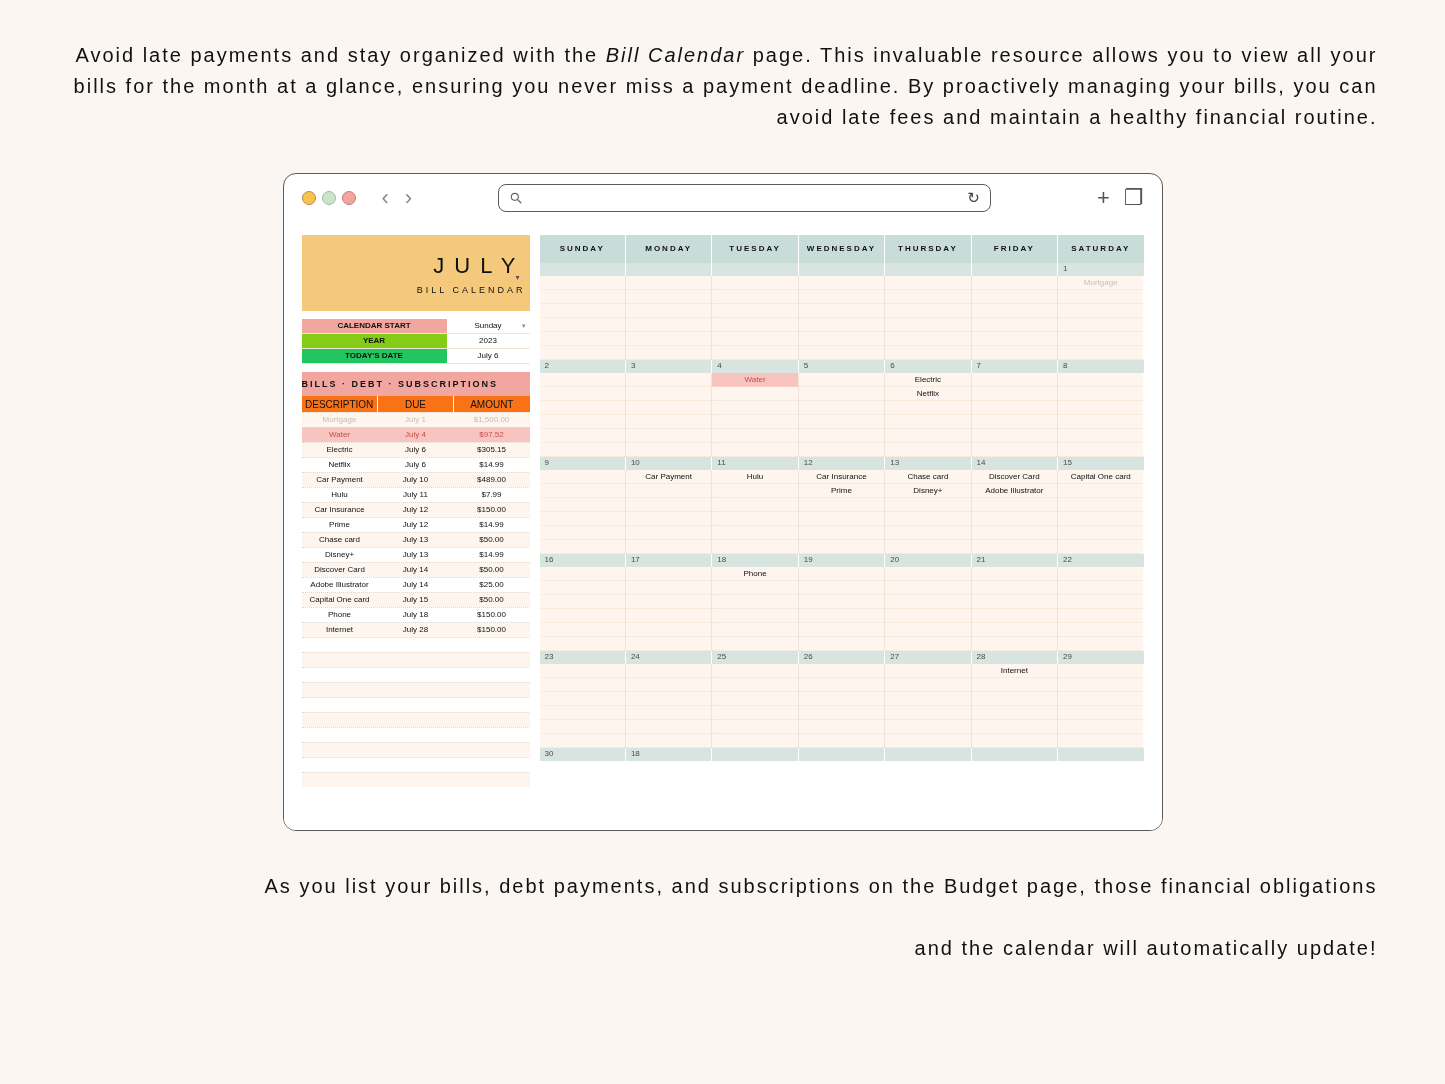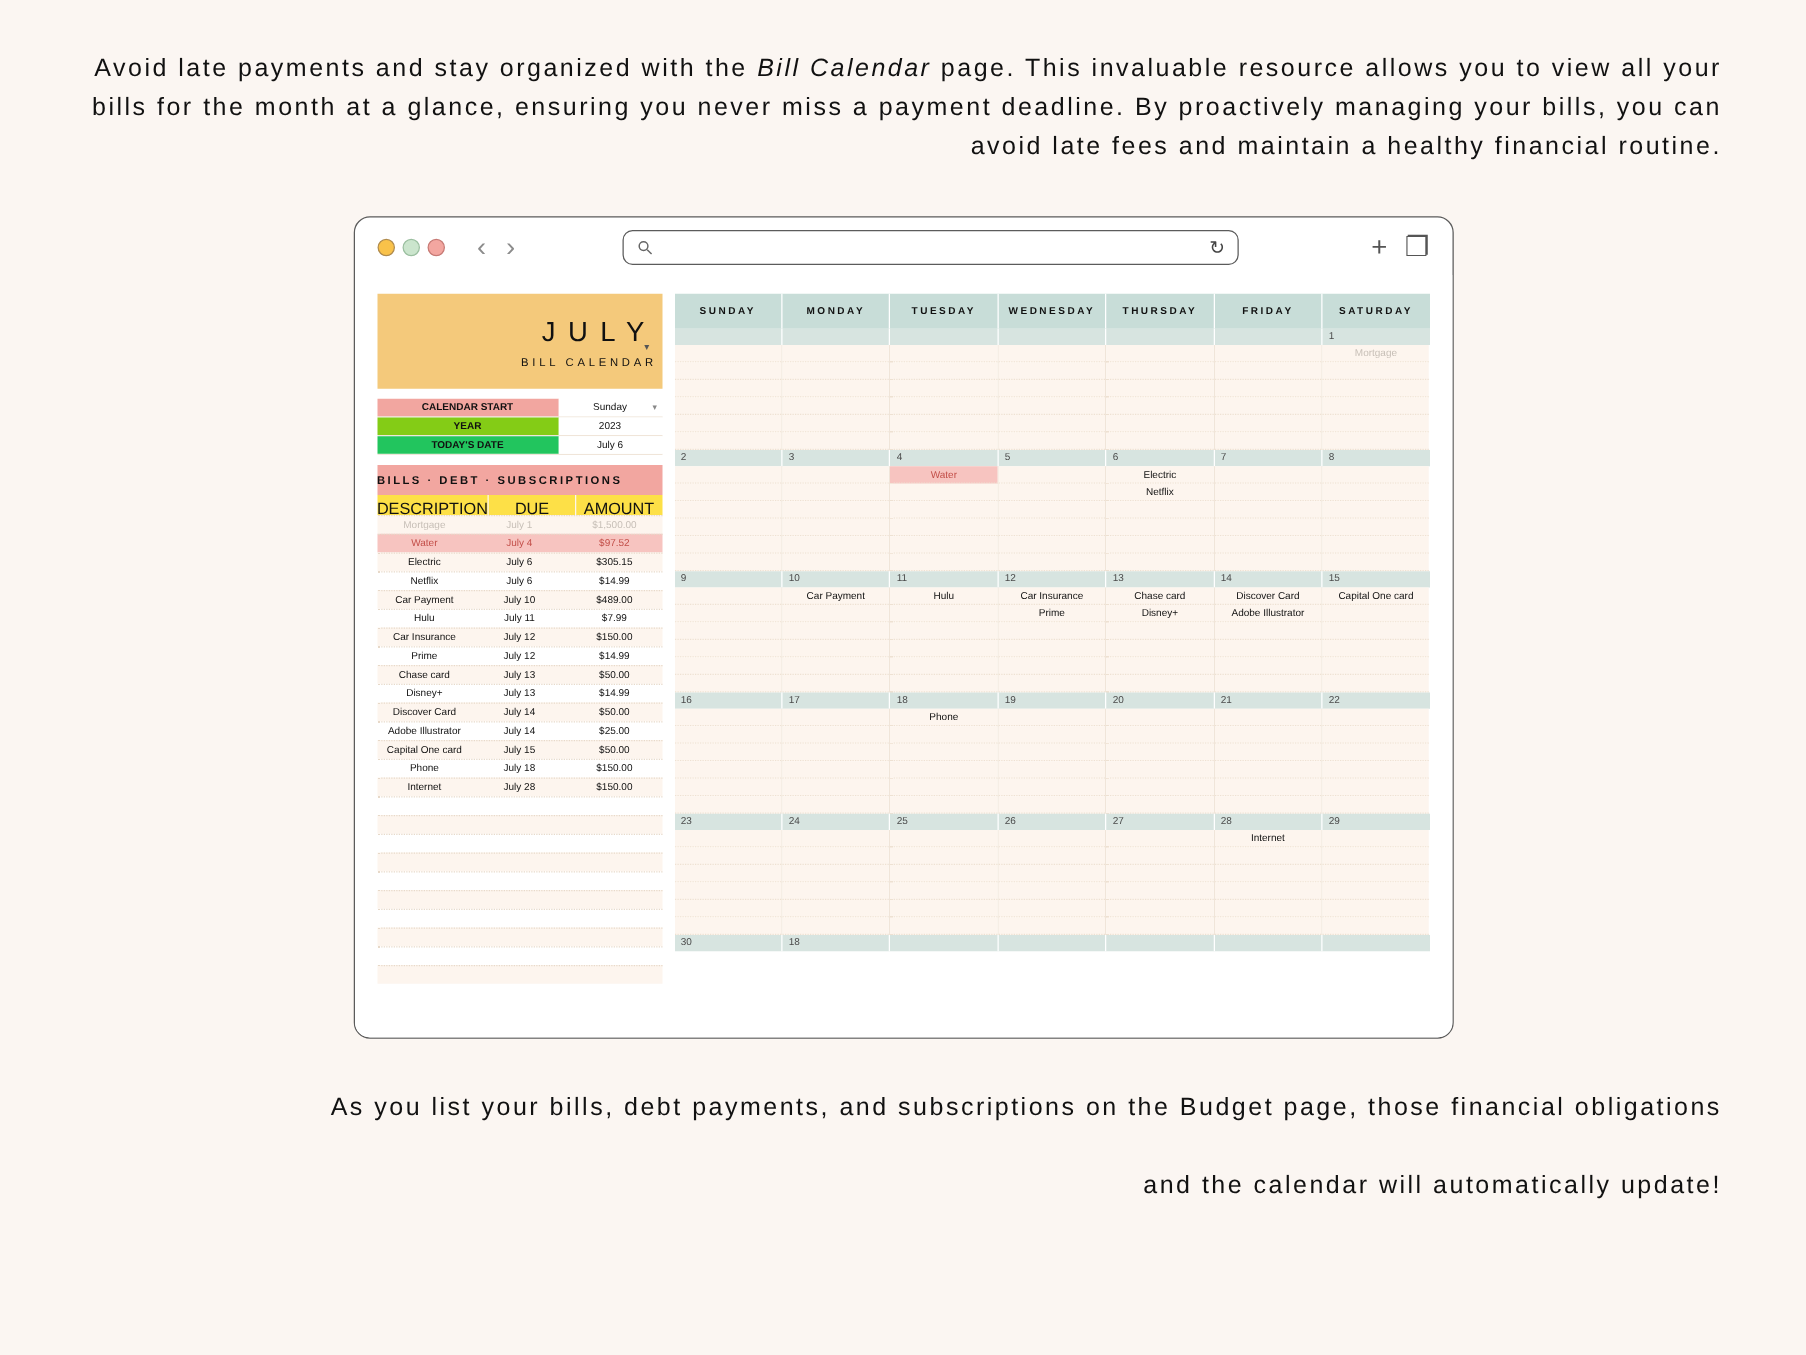--- a/index.html
+++ b/index.html
@@ -33,21 +33,21 @@
   .srow{display:flex;height:15px;border-bottom:1px solid #f0e5d9}
   .srow .lab{flex:0 0 145px;text-align:center;font-size:8px;font-weight:700;padding-top:2px}
   .srow .val{flex:1;text-align:center;font-size:8px;padding-top:2px;background:#fff;position:relative}
   .srow .val .dd{position:absolute;right:4px;top:3px;font-size:7px;color:#888}
   .srow .lab.pink{background:#f2a6a0}
   .srow .lab.teal{background:#84cc16}
   .srow .lab.gold{background:#22c55e}
 
   .bills{display:flex;flex-direction:column}
   .bills-h{background:#f2a6a0;text-align:left;font-size:9px;font-weight:700;letter-spacing:2px;padding:7px 0}
-  .bills-cols{display:flex;background:#fde047;height:16px;font-size:13px}
+  .bills-cols{display:flex;background:#f97316;height:16px;font-size:10px}
   .bills-cols div{flex:1;text-align:center;padding-top:3px;border-right:1px solid #fdf5ee}
   .bills-cols div:last-child{border-right:none}
   .brow{display:flex;height:15px;font-size:8px;border-top:1px dotted #e7d9c9}
   .brow div{flex:1;text-align:center;padding-top:2px}
   .brow.dim div{color:#c7bfb7}
   .brow.red{background:#f7c4c0}
   .brow.red div{color:#c34f49}
   .brow.alt{background:#fdf5ee}
   .brow.empty div{min-height:1px}
 

